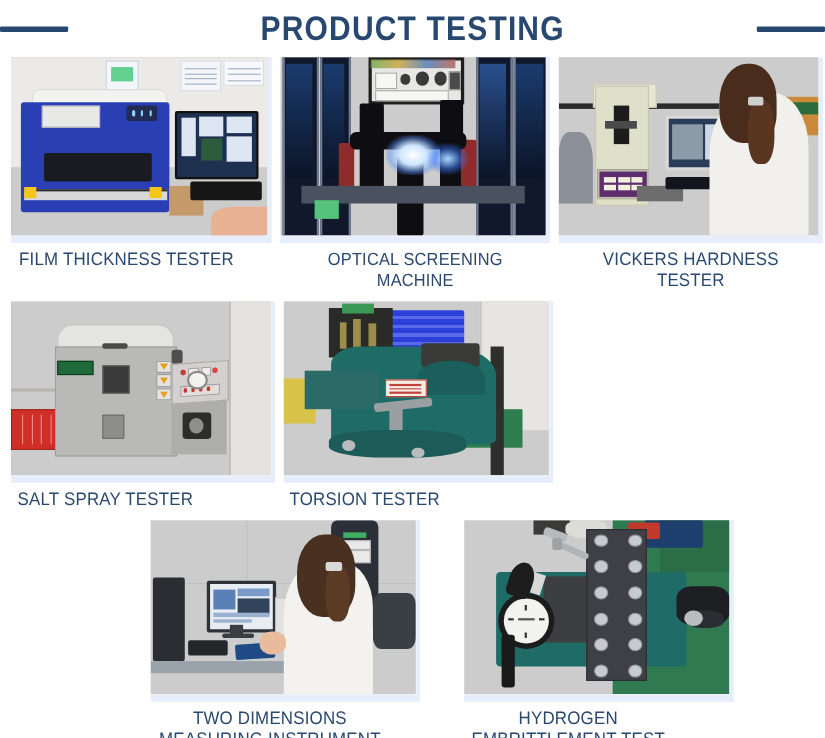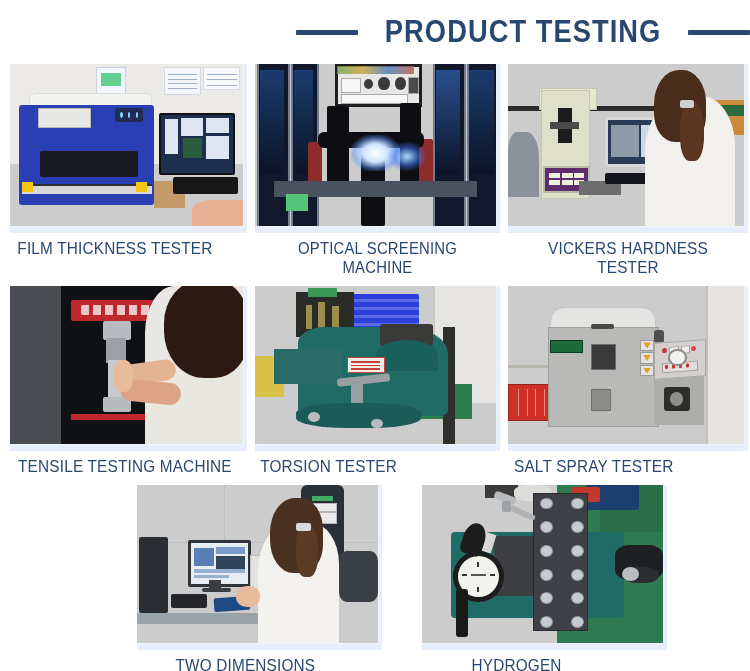--- a/index.html
+++ b/index.html
@@ -3,21 +3,21 @@
 <meta charset="utf-8">
 <style>
   html,body{margin:0;padding:0;}
   body{
     width:750px;height:671px;background:#ffffff;
     font-family:"Liberation Sans", sans-serif;
     overflow:hidden;position:relative;
   }
   
   .title-bar{
-    height:64px;display:flex;align-items:center;justify-content:flex-end;gap:8px;
+    height:52px;display:flex;align-items:center;justify-content:space-between;gap:8px;
   }
   .dash{
     width:62px;height:5px;background:#29486f;border-radius:1px;
   }
   .title-text{
     font-size:31px;font-weight:bold;color:#29486f;letter-spacing:1.2px;
     transform:scaleX(.88);transform-origin:center;white-space:nowrap;
   }
   
   .grid{position:relative;width:750px;}
@@ -331,75 +331,20 @@
           <div class="pony"></div>
           <div class="clip"></div>
         </div>
       </div>
       <div class="caption">VICKERS HARDNESS TESTER</div>
     </div>
   </div>
 
   <div class="row" style="padding-left:10px;gap:8px;margin-top:9px;">
 
-    <div class="cell" style="width:237px;">
-      <div class="frame" style="width:237px;">
-        <div class="inner p4" style="width:233px;height:158px;">
-          <div class="left"></div>
-          <div class="cab"></div>
-          <div class="redbar">
-              <em></em>
-            </div>
-          <div class="grip"></div>
-          <div class="grip2"></div>
-          <div class="spec"></div>
-          <div class="grip3"></div>
-          <div class="redlo"></div>
-          <div class="per"></div>
-          <div class="hair"></div>
-          <div class="arm1"></div>
-          <div class="arm2"></div>
-          <div class="hand"></div>
-        </div>
-      </div>
-      <div class="caption">TENSILE TESTING MACHINE</div>
-    </div>
-
-    <div class="cell" style="width:245px;">
-      <div class="frame" style="width:245px;">
-        <div class="inner p6" style="width:241px;height:158px;">
-          <div class="wallR"></div>
-          <div class="ylw"></div>
-          <div class="blue"></div>
-          <div class="blk">
-              <i style="left:18%;top:28%;width:10%;height:54%"></i>
-              <i style="left:38%;top:22%;width:12%;height:60%"></i>
-              <i style="left:62%;top:30%;width:12%;height:48%"></i>
-            </div>
-          <div class="grn"></div>
-          <div class="grnfl"></div>
-          <div class="pole"></div>
-          <div class="vise"></div>
-          <div class="jaw"></div>
-          <div class="jaw2"></div>
-          <div class="body"></div>
-          <div class="lbl">
-              <i style="top:22%"></i>
-              <i style="top:48%"></i>
-              <i style="top:72%"></i>
-            </div>
-          <div class="hdl"></div>
-          <div class="hdl2"></div>
-          <div class="base"></div>
-          <div class="bolt" style="left:22%;top:80%"></div>
-          <div class="bolt" style="left:48%;top:84%"></div>
-        </div>
-      </div>
-      <div class="caption">TORSION TESTER</div>
-    </div>
 
     <div class="cell" style="width:240px;">
       <div class="frame" style="width:240px;">
         <div class="inner p5" style="width:236px;height:158px;">
           <div class="wall"></div>
           <div class="rod"></div>
           <div class="crate">
               <i style="left:22%"></i>
               <i style="left:44%"></i>
               <i style="left:66%"></i>
@@ -433,20 +378,53 @@
             <b style="left:48%;top:62%;width:6%;height:14%;background:#c33;border-radius:1px;"></b>
             <b style="left:62%;top:62%;width:6%;height:14%;background:#c33;border-radius:1px;"></b>
           </div>
           <div class="gauge"></div>
           <div class="vent">
               <b></b>
             </div>
         </div>
       </div>
       <div class="caption">SALT SPRAY TESTER</div>
+    </div>
+
+    <div class="cell" style="width:245px;">
+      <div class="frame" style="width:245px;">
+        <div class="inner p6" style="width:241px;height:158px;">
+          <div class="wallR"></div>
+          <div class="ylw"></div>
+          <div class="blue"></div>
+          <div class="blk">
+              <i style="left:18%;top:28%;width:10%;height:54%"></i>
+              <i style="left:38%;top:22%;width:12%;height:60%"></i>
+              <i style="left:62%;top:30%;width:12%;height:48%"></i>
+            </div>
+          <div class="grn"></div>
+          <div class="grnfl"></div>
+          <div class="pole"></div>
+          <div class="vise"></div>
+          <div class="jaw"></div>
+          <div class="jaw2"></div>
+          <div class="body"></div>
+          <div class="lbl">
+              <i style="top:22%"></i>
+              <i style="top:48%"></i>
+              <i style="top:72%"></i>
+            </div>
+          <div class="hdl"></div>
+          <div class="hdl2"></div>
+          <div class="base"></div>
+          <div class="bolt" style="left:22%;top:80%"></div>
+          <div class="bolt" style="left:48%;top:84%"></div>
+        </div>
+      </div>
+      <div class="caption">TORSION TESTER</div>
     </div>
   </div>
 
   <div class="row" style="padding-left:137px;gap:40px;margin-top:9px;">
 
     <div class="cell" style="width:245px;">
       <div class="frame" style="width:245px;">
         <div class="inner p7" style="width:241px;height:158px;">
           <div class="seam"></div>
           <div class="seam2"></div>

